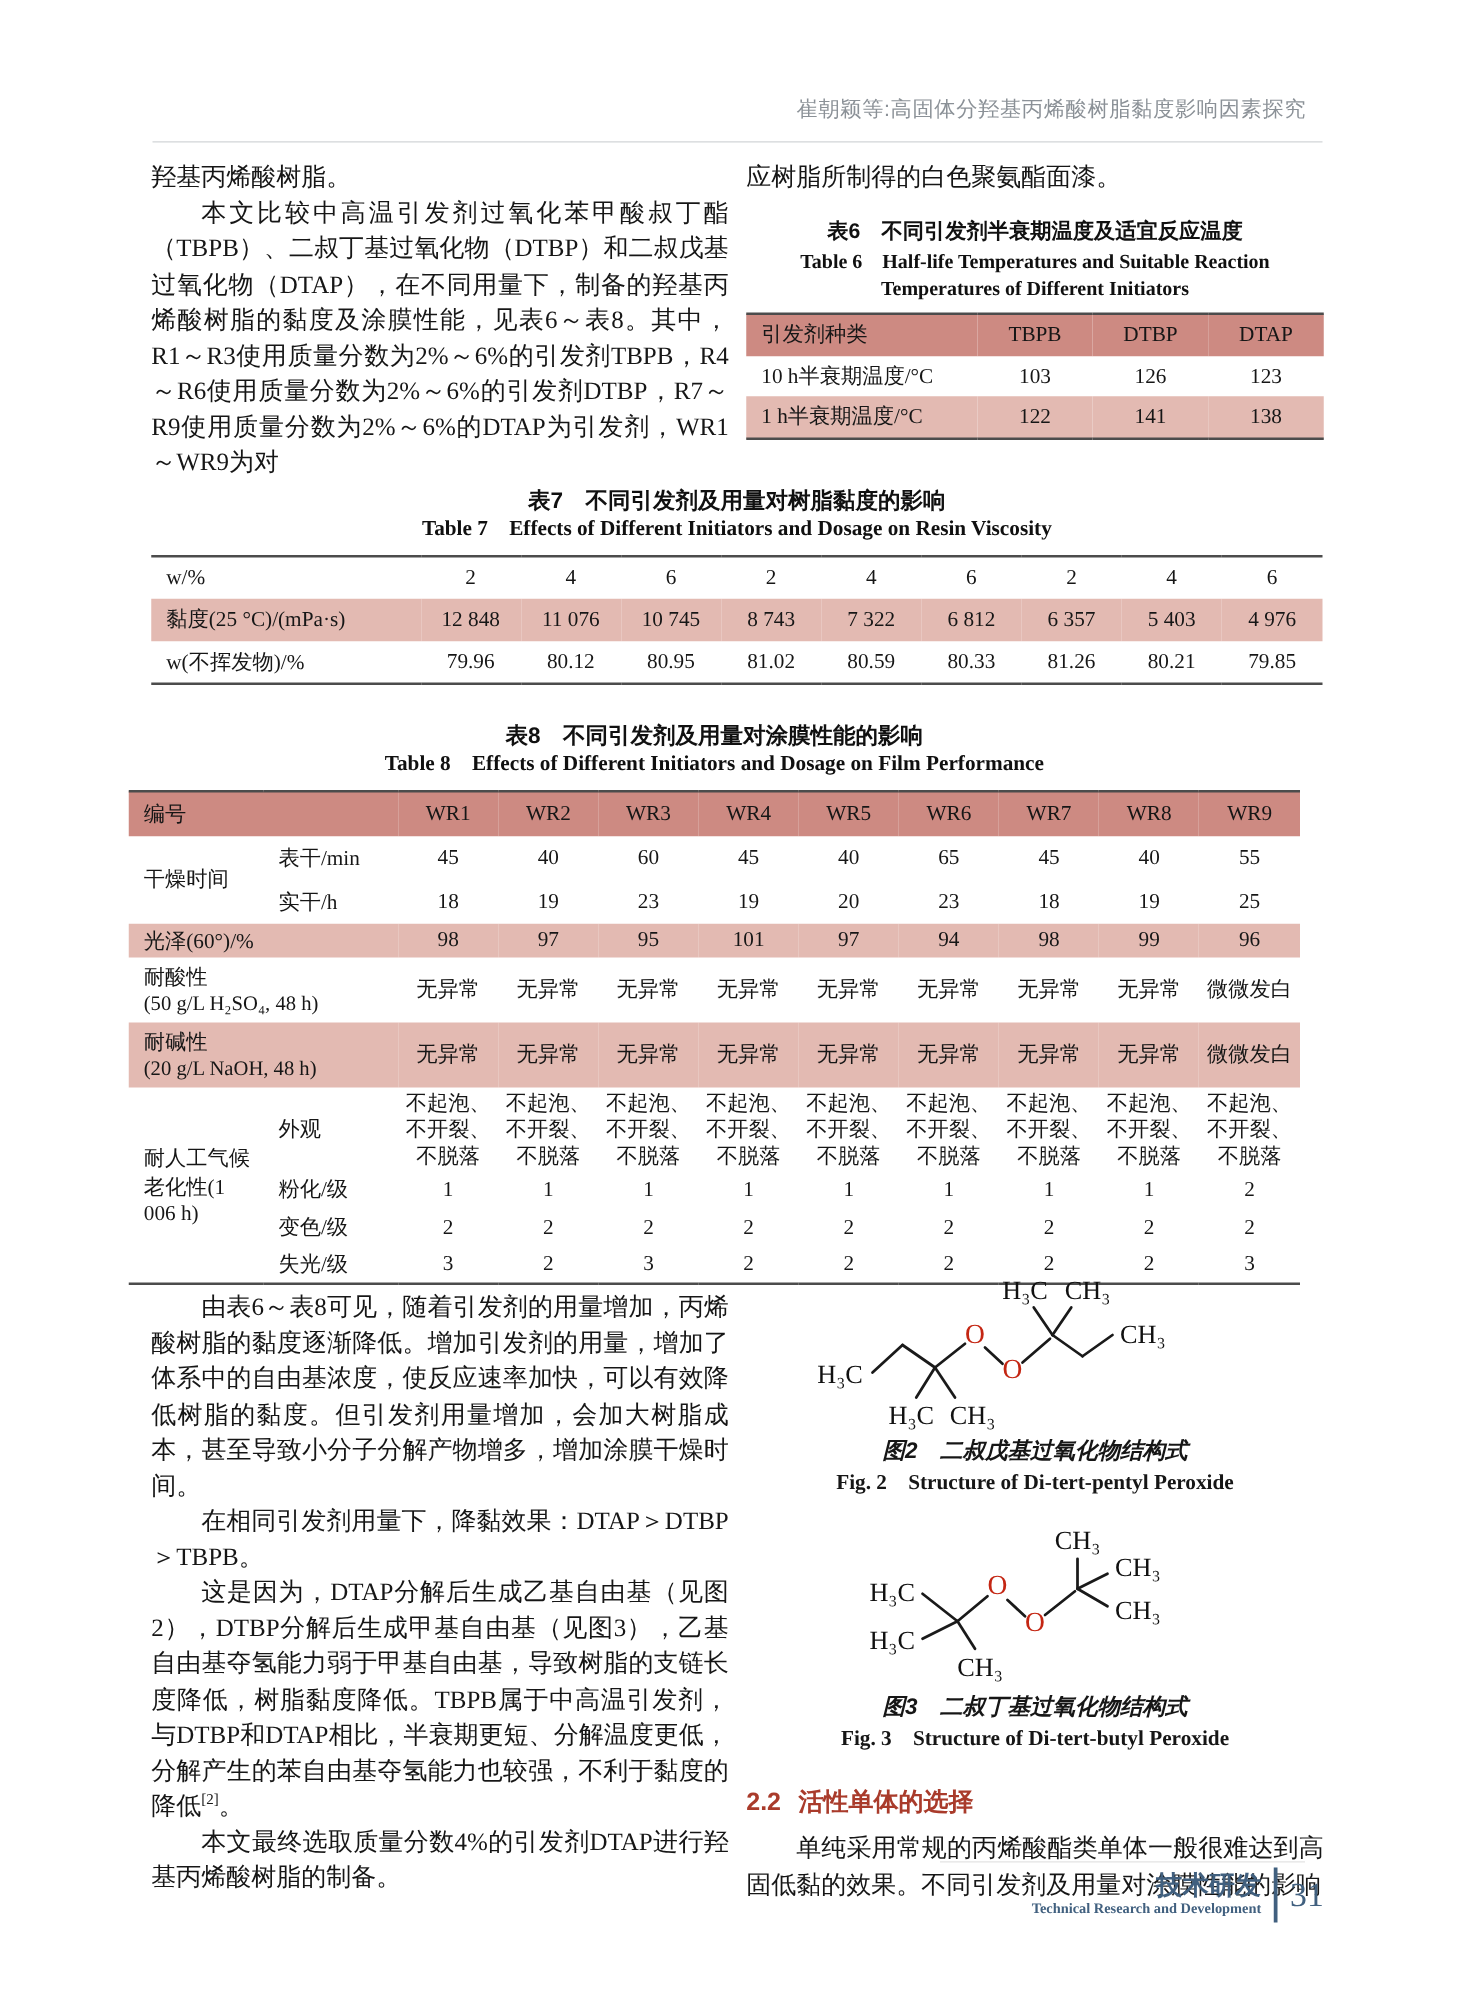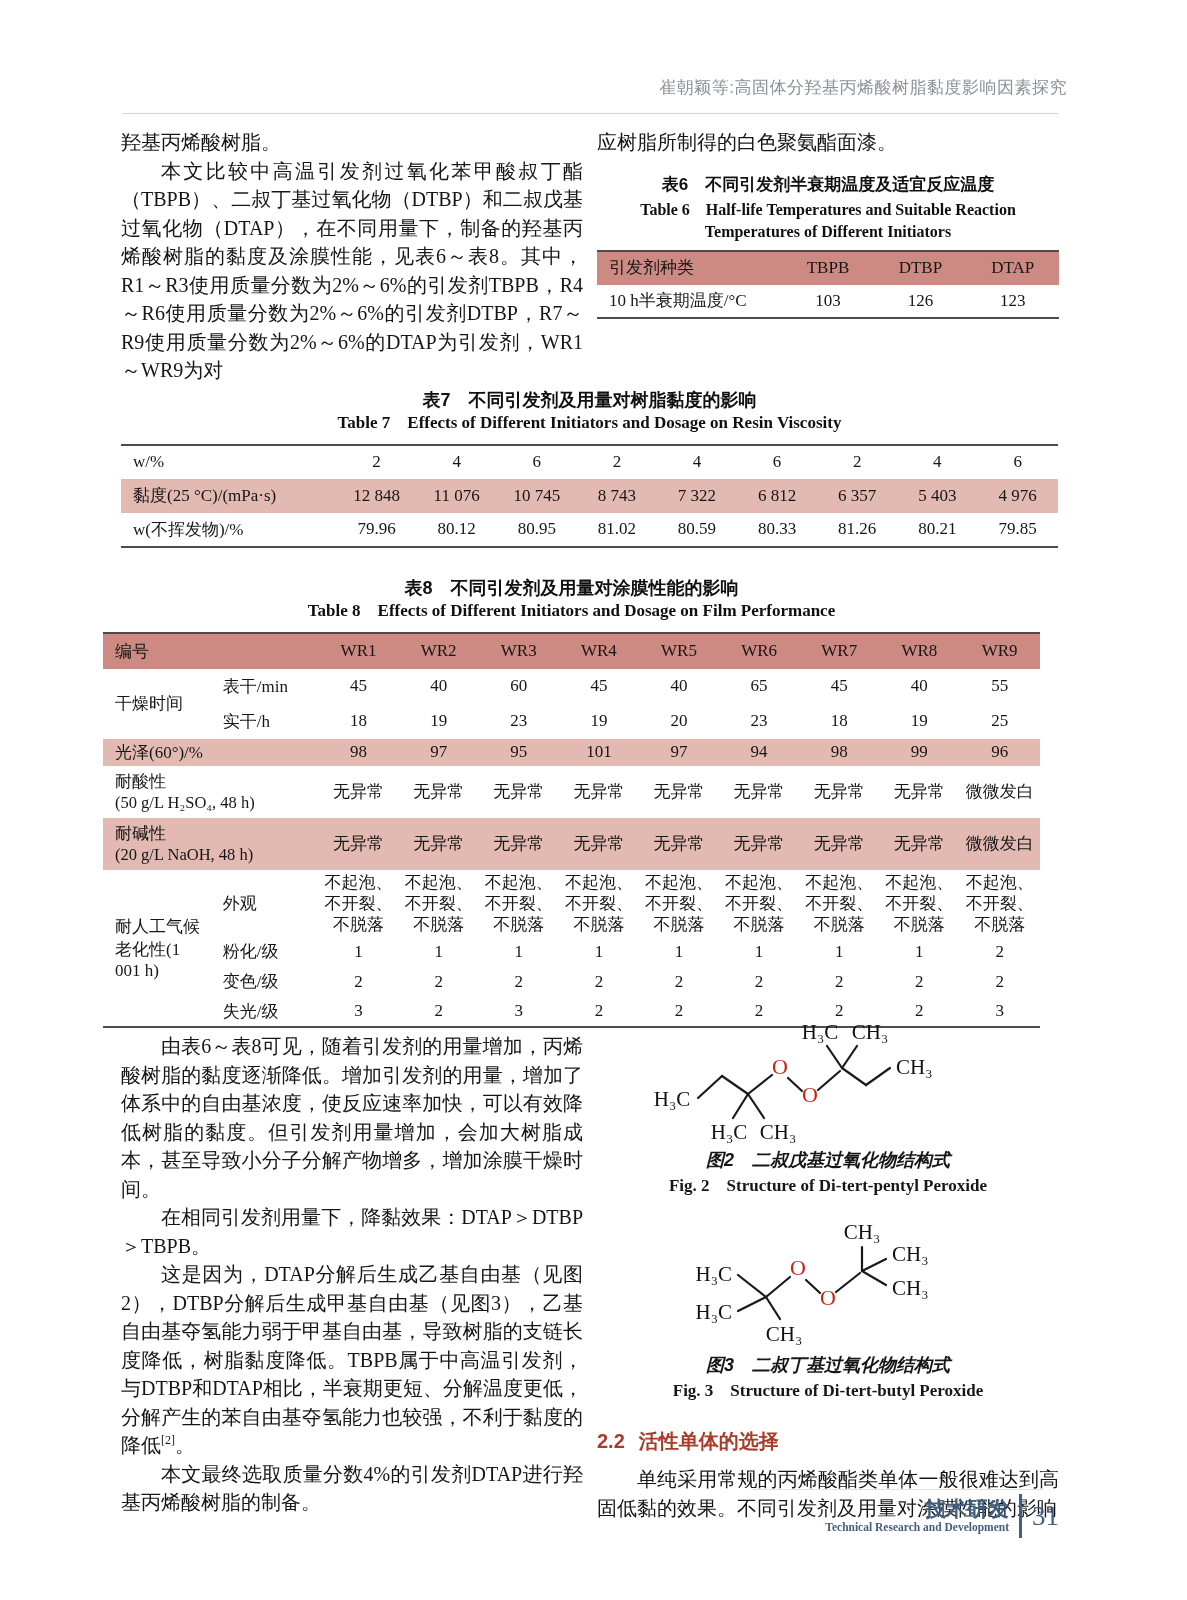--- a/index.html
+++ b/index.html
@@ -4,21 +4,21 @@
 <style>
   * { margin:0; padding:0; box-sizing:border-box; }
   html,body { background:#ffffff; }
   .page {
     position:relative; width:1187px; height:1600px; background:#fff;
     font-family:"Liberation Serif","DejaVu Serif",serif; color:#161616;
     overflow:hidden;
   }
   
   .running-head {
-    position:absolute; top:76px; right:120px;
+    position:absolute; top:76px; right:142px;
     font-family:"Liberation Sans","DejaVu Sans",sans-serif;
     font-size:17px; color:#8b9197; letter-spacing:0.5px;
   }
   .head-rule { position:absolute; top:113px; left:122px; width:936px; height:1px; background:#d2d5d8; }
 
   
   .body-text { font-size:20px; line-height:28.5px; text-align:justify; }
   .body-text p { text-align:justify; }
   .indent { text-indent:2em; }
   sup { font-size:12px; vertical-align:super; line-height:0; }
@@ -119,20 +119,26 @@
           <th>TBPB</th>
           <th>DTBP</th>
           <th>DTAP</th>
         </tr>
         <tr>
           <td class="lbl">10 h半衰期温度/°C</td>
           <td>103</td>
           <td>126</td>
           <td>123</td>
         </tr>
+        <tr class="alt">
+          <td class="lbl">1 h半衰期温度/°C</td>
+          <td>122</td>
+          <td>141</td>
+          <td>138</td>
+        </tr>
       </tbody>
         </table>
     </div>
   </div>
 
   <div class="t7">
     <div class="tbl-title-zh">表7　不同引发剂及用量对树脂黏度的影响</div>
     <div class="tbl-title-en">Table 7　Effects of Different Initiators and Dosage on Resin Viscosity</div>
     <table class="rule-table">
       <colgroup>
@@ -279,21 +285,21 @@
         <td>无异常</td>
         <td>无异常</td>
         <td>无异常</td>
         <td>无异常</td>
         <td>无异常</td>
         <td>无异常</td>
         <td>无异常</td>
         <td>微微发白</td>
       </tr>
       <tr style="height:66px;">
-        <td class="lbl" rowspan="4">耐人工气候老化性(1 001 h)</td>
+        <td class="lbl" rowspan="4">耐人工气候老化性(1 006 h)</td>
         <td class="lbl">外观</td>
         <td class="pre">不起泡、
 不开裂、
 不脱落</td>
         <td class="pre">不起泡、
 不开裂、
 不脱落</td>
         <td class="pre">不起泡、
 不开裂、
 不脱落</td>

